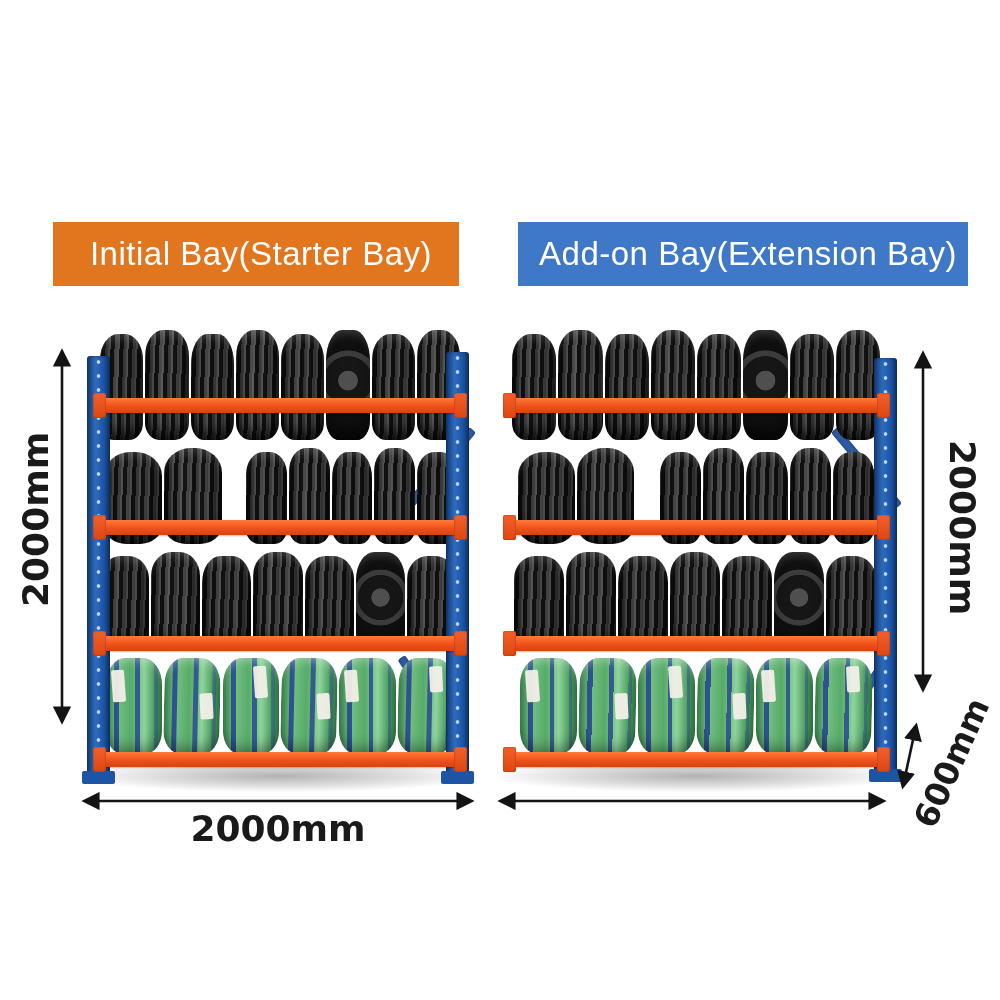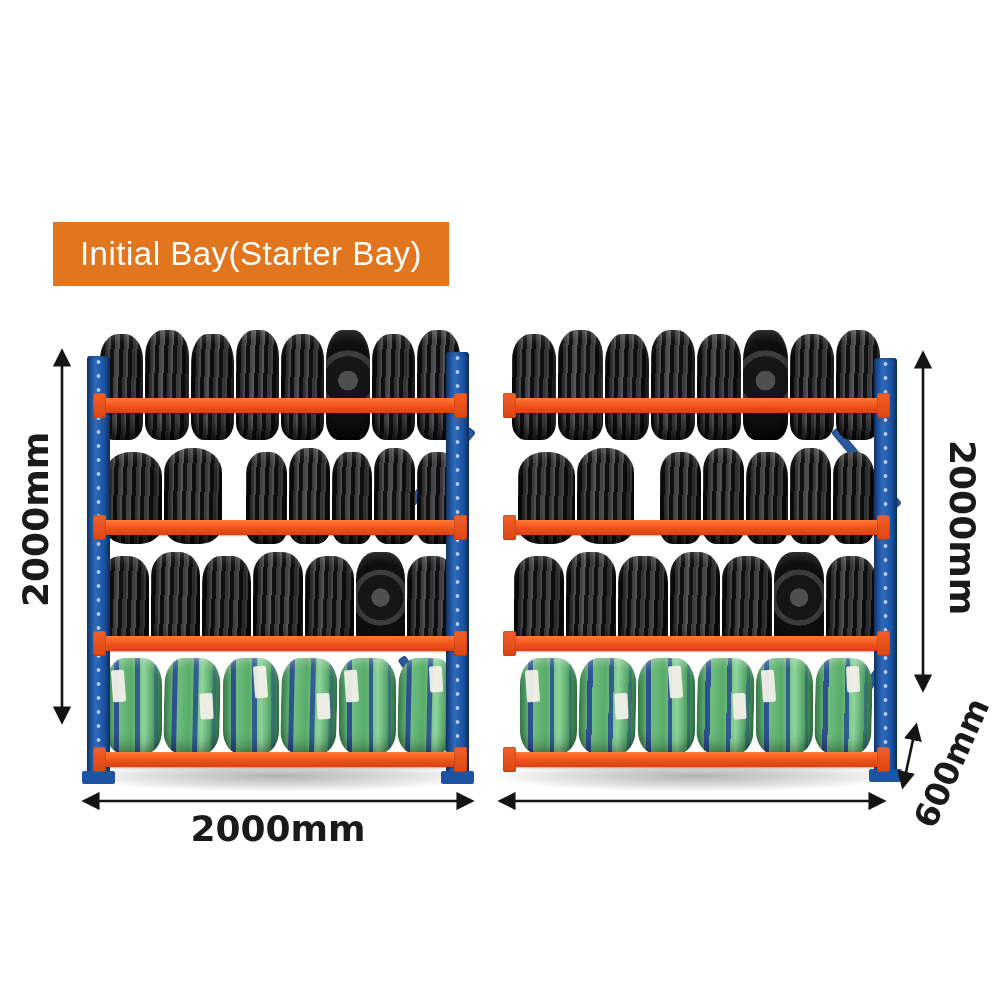--- a/index.html
+++ b/index.html
@@ -3,21 +3,21 @@
 <meta charset="utf-8">
 <style>
   html,body{margin:0;padding:0;background:#fff;}
   .page{
     position:relative;width:1000px;height:1000px;background:#ffffff;
     overflow:hidden;font-family:"Liberation Sans",sans-serif;
   }
   
   .bay-label{
     position:absolute;height:64px;display:flex;align-items:center;justify-content:center;
-    color:#fff;font-size:33px;font-weight:500;letter-spacing:.5px;white-space:nowrap;
+    color:#fff;font-size:33px;font-weight:500;letter-spacing:.5px;white-space:nowrap;padding-left:10px;
   }
   .bay-label.orange{left:53px;top:222px;width:396px;background:#E2761E;}
   .bay-label.blue{left:518px;top:222px;width:440px;background:#3E78C7;}
 
   
   .rack{position:absolute;inset:0;pointer-events:none;}
   .upright{
     position:absolute;width:23px;z-index:5;border-radius:3px;
     background:
       radial-gradient(circle 2px at 50% 6px, rgba(205,225,250,.9) 1.4px, rgba(0,0,0,0) 2.2px),
@@ -124,20 +124,21 @@
   .d-right-h{left:882px;top:501px;width:160px;}
   .d-right-w{left:570px;top:810px;width:240px;}
   .d-depth{left:872px;top:744px;width:160px;}
 </style>
 </head>
 <body>
 
 <div class="page">
 
   <div class="bay-label orange">Initial Bay(Starter Bay)</div>
+  <div class="bay-label blue">Add-on Bay(Extension Bay)</div>
 
   <div class="rack" id="rackA">
     <div class="shadow"></div>
     <div class="brace br1"></div>
     <div class="brace br2"></div>
     <div class="tire-row l1">
         <div class="tire black"></div>
         <div class="tire black"></div>
         <div class="tire black"></div>
         <div class="tire black"></div>

